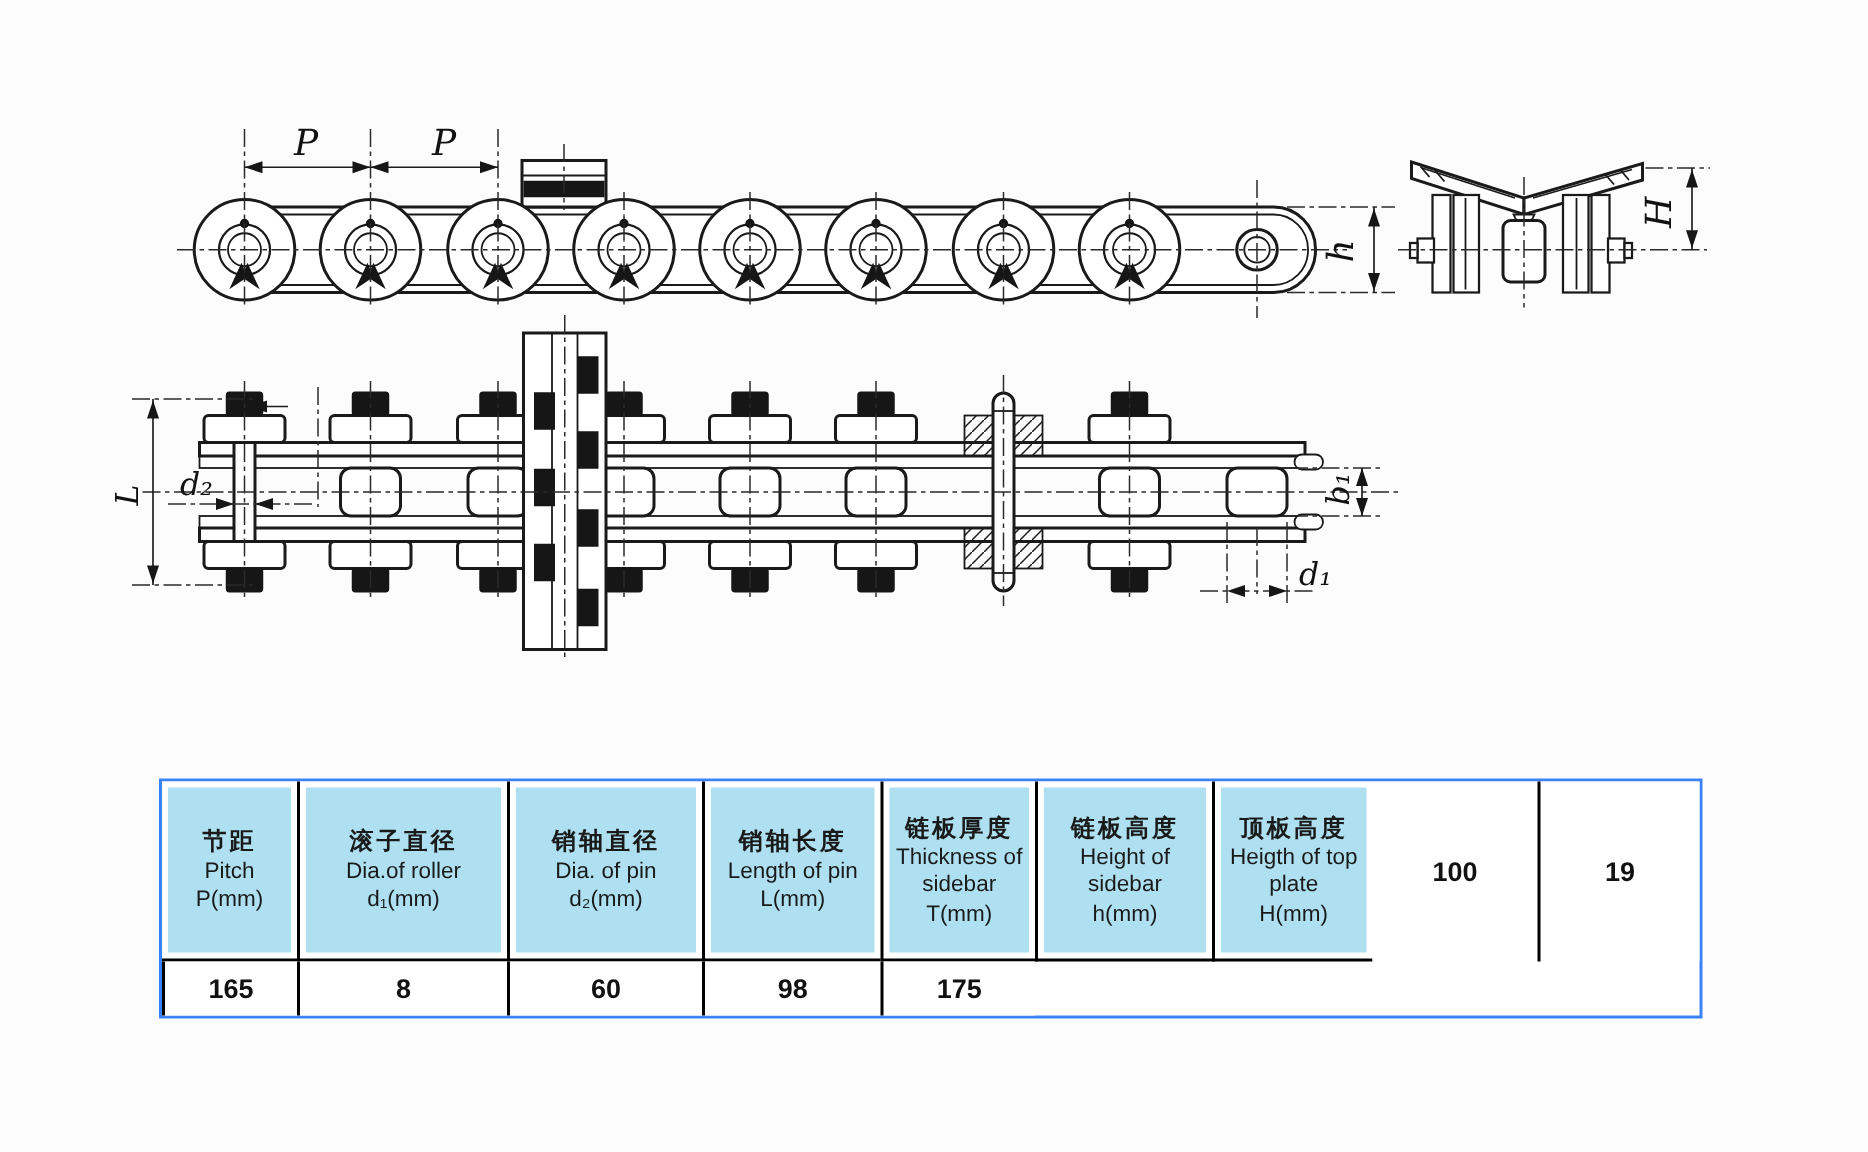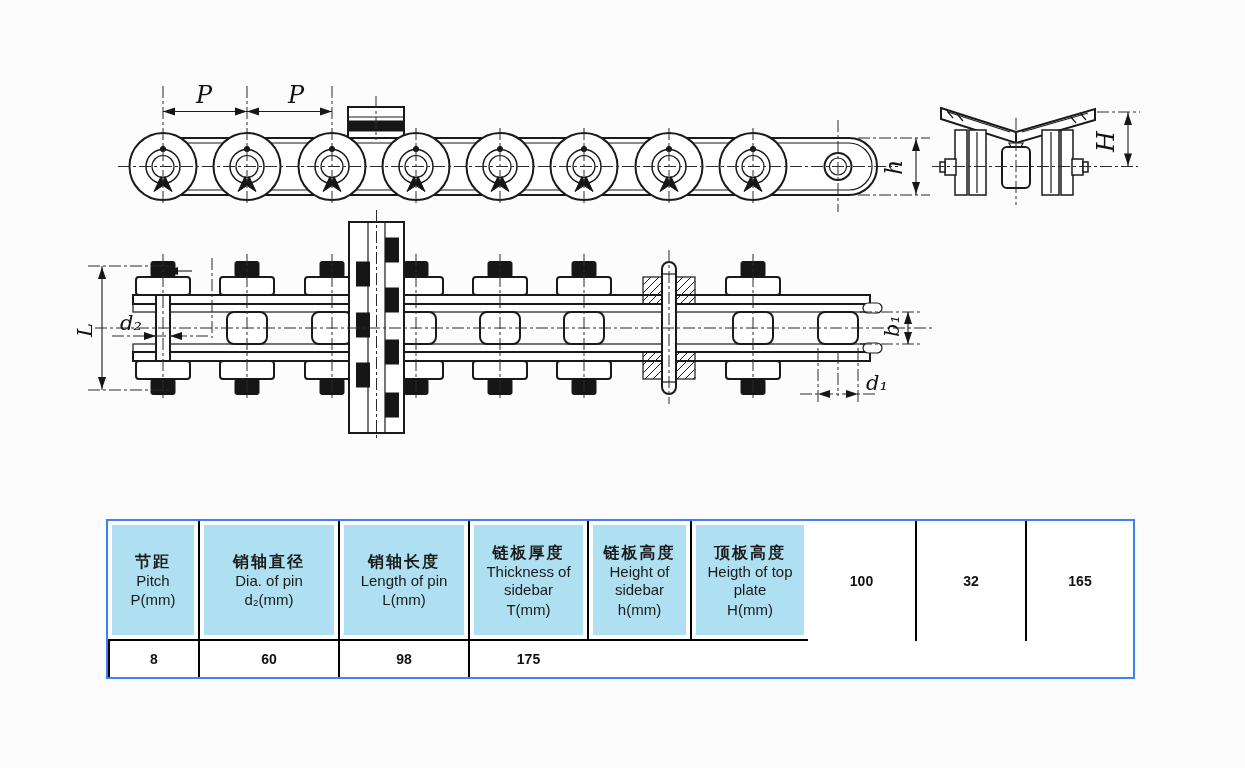--- a/index.html
+++ b/index.html
@@ -22,21 +22,21 @@
   .spec{position:absolute;left:106px;top:519px;width:1025px;border:2px solid #3b82f6;background:#fff;
         display:grid;grid-template-columns:90px 140px 130px 119px 103px 118px 107px 110px 108px;
         grid-template-rows:120px 36px;}
   .hcell{border-left:2px solid #000;border-bottom:2px solid #000;background:#fff;padding:4px;box-sizing:border-box;}
   .hcell.first,.vcell.first{border-left:none;}
   .hin{background:#aee0f1;width:100%;height:100%;display:flex;flex-direction:column;align-items:center;justify-content:center;text-align:center;color:#1a1a1a;}
   .zh{font-size:16px;font-weight:600;letter-spacing:2px;line-height:21px;white-space:nowrap;}
   .en{font-size:15px;line-height:18.5px;}
   .sym{font-size:15px;line-height:19px;}
   .vcell{border-left:2px solid #000;display:flex;align-items:center;justify-content:center;
-         font-size:14px;font-weight:600;color:#111;background:#fff;box-sizing:border-box;}
+         font-size:18px;font-weight:600;color:#111;background:#fff;box-sizing:border-box;}
 </style>
 </head>
 <body>
 
 <div class="page">
 
   <svg width="1245" height="510" viewBox="0 0 1245 510">
     <defs>
       <pattern id="hatch" patternUnits="userSpaceOnUse" width="8" height="8">
         <path d="M0,8 L8,0" stroke="#1a1a1a" stroke-width="1"></path>
@@ -256,20 +256,27 @@
   <div class="spec">
     <div class="hcell first">
       <div class="hin">
           <span class="zh">节距</span>
           <span class="en">Pitch</span>
           <span class="sym">P(mm)</span>
         </div>
     </div>
     <div class="hcell">
       <div class="hin">
+          <span class="zh">滚子直径</span>
+          <span class="en">Dia.of roller</span>
+          <span class="sym">d₁(mm)</span>
+        </div>
+    </div>
+    <div class="hcell">
+      <div class="hin">
           <span class="zh">销轴直径</span>
           <span class="en">Dia. of pin</span>
           <span class="sym">d₂(mm)</span>
         </div>
     </div>
     <div class="hcell">
       <div class="hin">
           <span class="zh">销轴长度</span>
           <span class="en">Length of pin</span>
           <span class="sym">L(mm)</span>
@@ -291,20 +298,20 @@
     </div>
     <div class="hcell">
       <div class="hin">
           <span class="zh">顶板高度</span>
           <span class="en">Heigth of top plate</span>
           <span class="sym">H(mm)</span>
         </div>
     </div>
 
     <div class="vcell first">100</div>
-    <div class="vcell">32</div>
+    <div class="vcell">19</div>
     <div class="vcell">165</div>
     <div class="vcell">8</div>
     <div class="vcell">60</div>
     <div class="vcell">98</div>
     <div class="vcell">175</div>
   </div>
 </div>
 
 </body></html>

